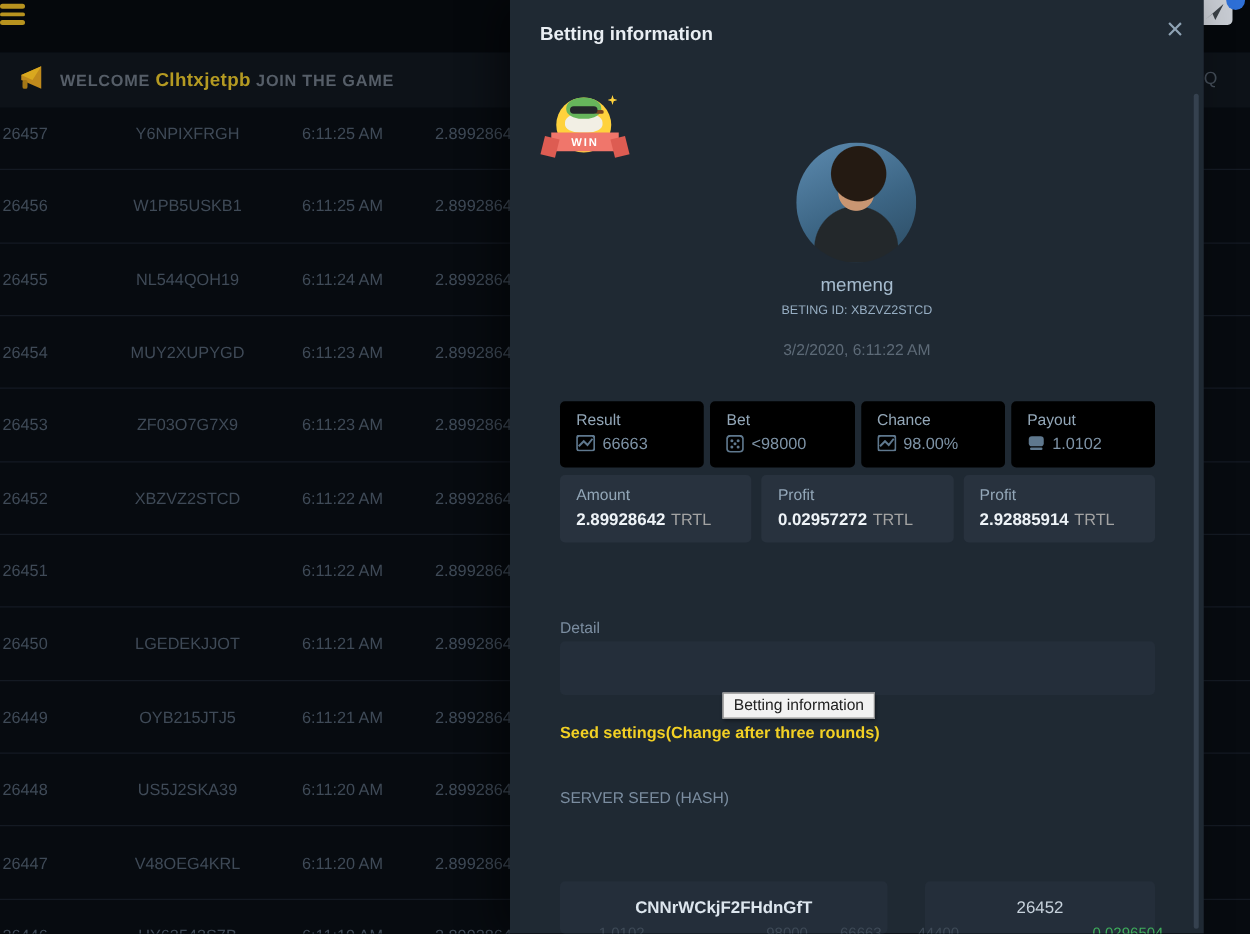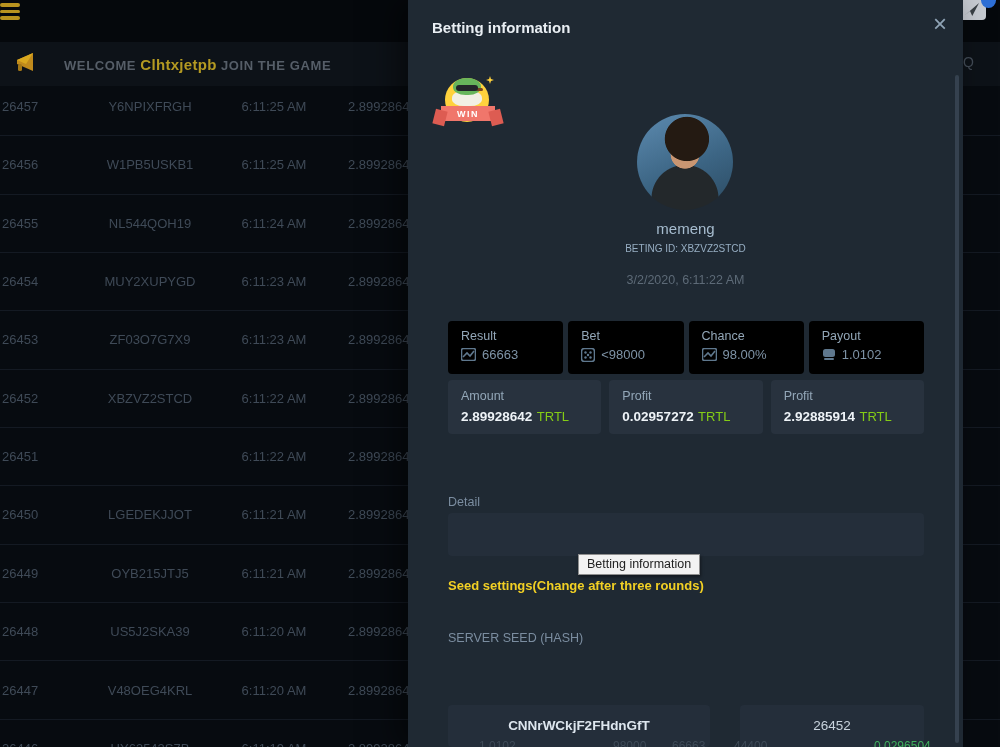--- a/index.html
+++ b/index.html
@@ -8,21 +8,21 @@
             background:#070b10; }
 
   
   .topbar { position:absolute; left:0; top:0; width:100%; height:42px; background:#05080c; }
   .hamburger { position:absolute; left:0; top:3px; width:20px; height:20px; cursor:pointer; }
   .hamburger i { display:block; width:20px; height:3.5px; background:#b8931f; border-radius:2px; margin-bottom:3px; }
 
   .banner { position:absolute; left:0; top:42px; width:100%; height:44px; background:#0d1218;
             display:flex; align-items:center; }
   .mega { margin-left:14px; width:26px; height:26px; flex:0 0 auto; }
-  .banner-text { margin-left:24px; font-size:13px; font-weight:bold; letter-spacing:.6px; color:#565e68; }
+  .banner-text { margin-left:8px; font-size:13px; font-weight:bold; letter-spacing:.6px; color:#565e68; }
   .banner-text .uname { color:#b49a22; font-size:15px; letter-spacing:.3px; }
 
   .rows-layer { position:absolute; left:0; top:0; width:100%; height:747px; }
   .trow { position:absolute; left:0; width:100%; height:58.35px; border-bottom:1px solid #141a23;
           font-size:13px; color:#3f4a57; line-height:58px; cursor:pointer; }
   .trow span { position:absolute; top:0; }
   .c-id   { left:2px; }
   .c-user { left:85px;  width:130px; text-align:center; }
   .c-time { left:228px; width:92px;  text-align:center; }
   .c-val  { left:348px; }
@@ -71,21 +71,21 @@
   
   .stats1 { position:absolute; left:40px; top:321px; width:476px; display:flex; gap:5px; }
   .stats1 .sbox { flex:1; height:53px; background:#000000; border-radius:4px; padding:8px 0 0 13px; }
   .sbox .lbl { font-size:12.5px; color:#93a7b8; margin-bottom:4px; }
   .sbox .val { display:flex; align-items:center; gap:6px; font-size:13px; color:#7e93a6; }
   .sbox svg { flex:0 0 auto; }
 
   .stats2 { position:absolute; left:40px; top:380px; width:476px; display:flex; gap:8px; }
   .stats2 .sbox { flex:1; height:54px; background:#28323e; border-radius:4px; padding:9px 0 0 13px; }
   .stats2 .num { font-size:13.5px; font-weight:bold; color:#eef3f7; }
-  .stats2 .cur { font-size:13px; color:#84cc16; font-weight:normal; }
+  .stats2 .cur { font-size:13px; color:#a3a3a3; font-weight:normal; }
 
   
   .lab { position:absolute; left:40px; font-size:12.5px; color:#7b8da0;margin-top:28px; }
   .seedbox { position:absolute; left:40px; width:476px; background:#242e3a; border-radius:4px; }
   .ss-empty { top:513px; height:43px; }
   .seedset { position:absolute; left:40px; top:578px; font-size:13px; font-weight:bold; color:#f2d024; }
   .hashbox { top:625px; height:41px; line-height:41px; text-align:center; font-size:13.5px; color:#b3c2cf; }
   .csbox  { position:absolute; left:40px;  top:705px; width:262px; height:42px; background:#242e3a; border-radius:4px;
             line-height:42px; text-align:center; font-size:13.5px; font-weight:bold; color:#dde6ee; }
   .ncbox  { position:absolute; left:332px; top:705px; width:184px; height:42px; background:#242e3a; border-radius:4px;

